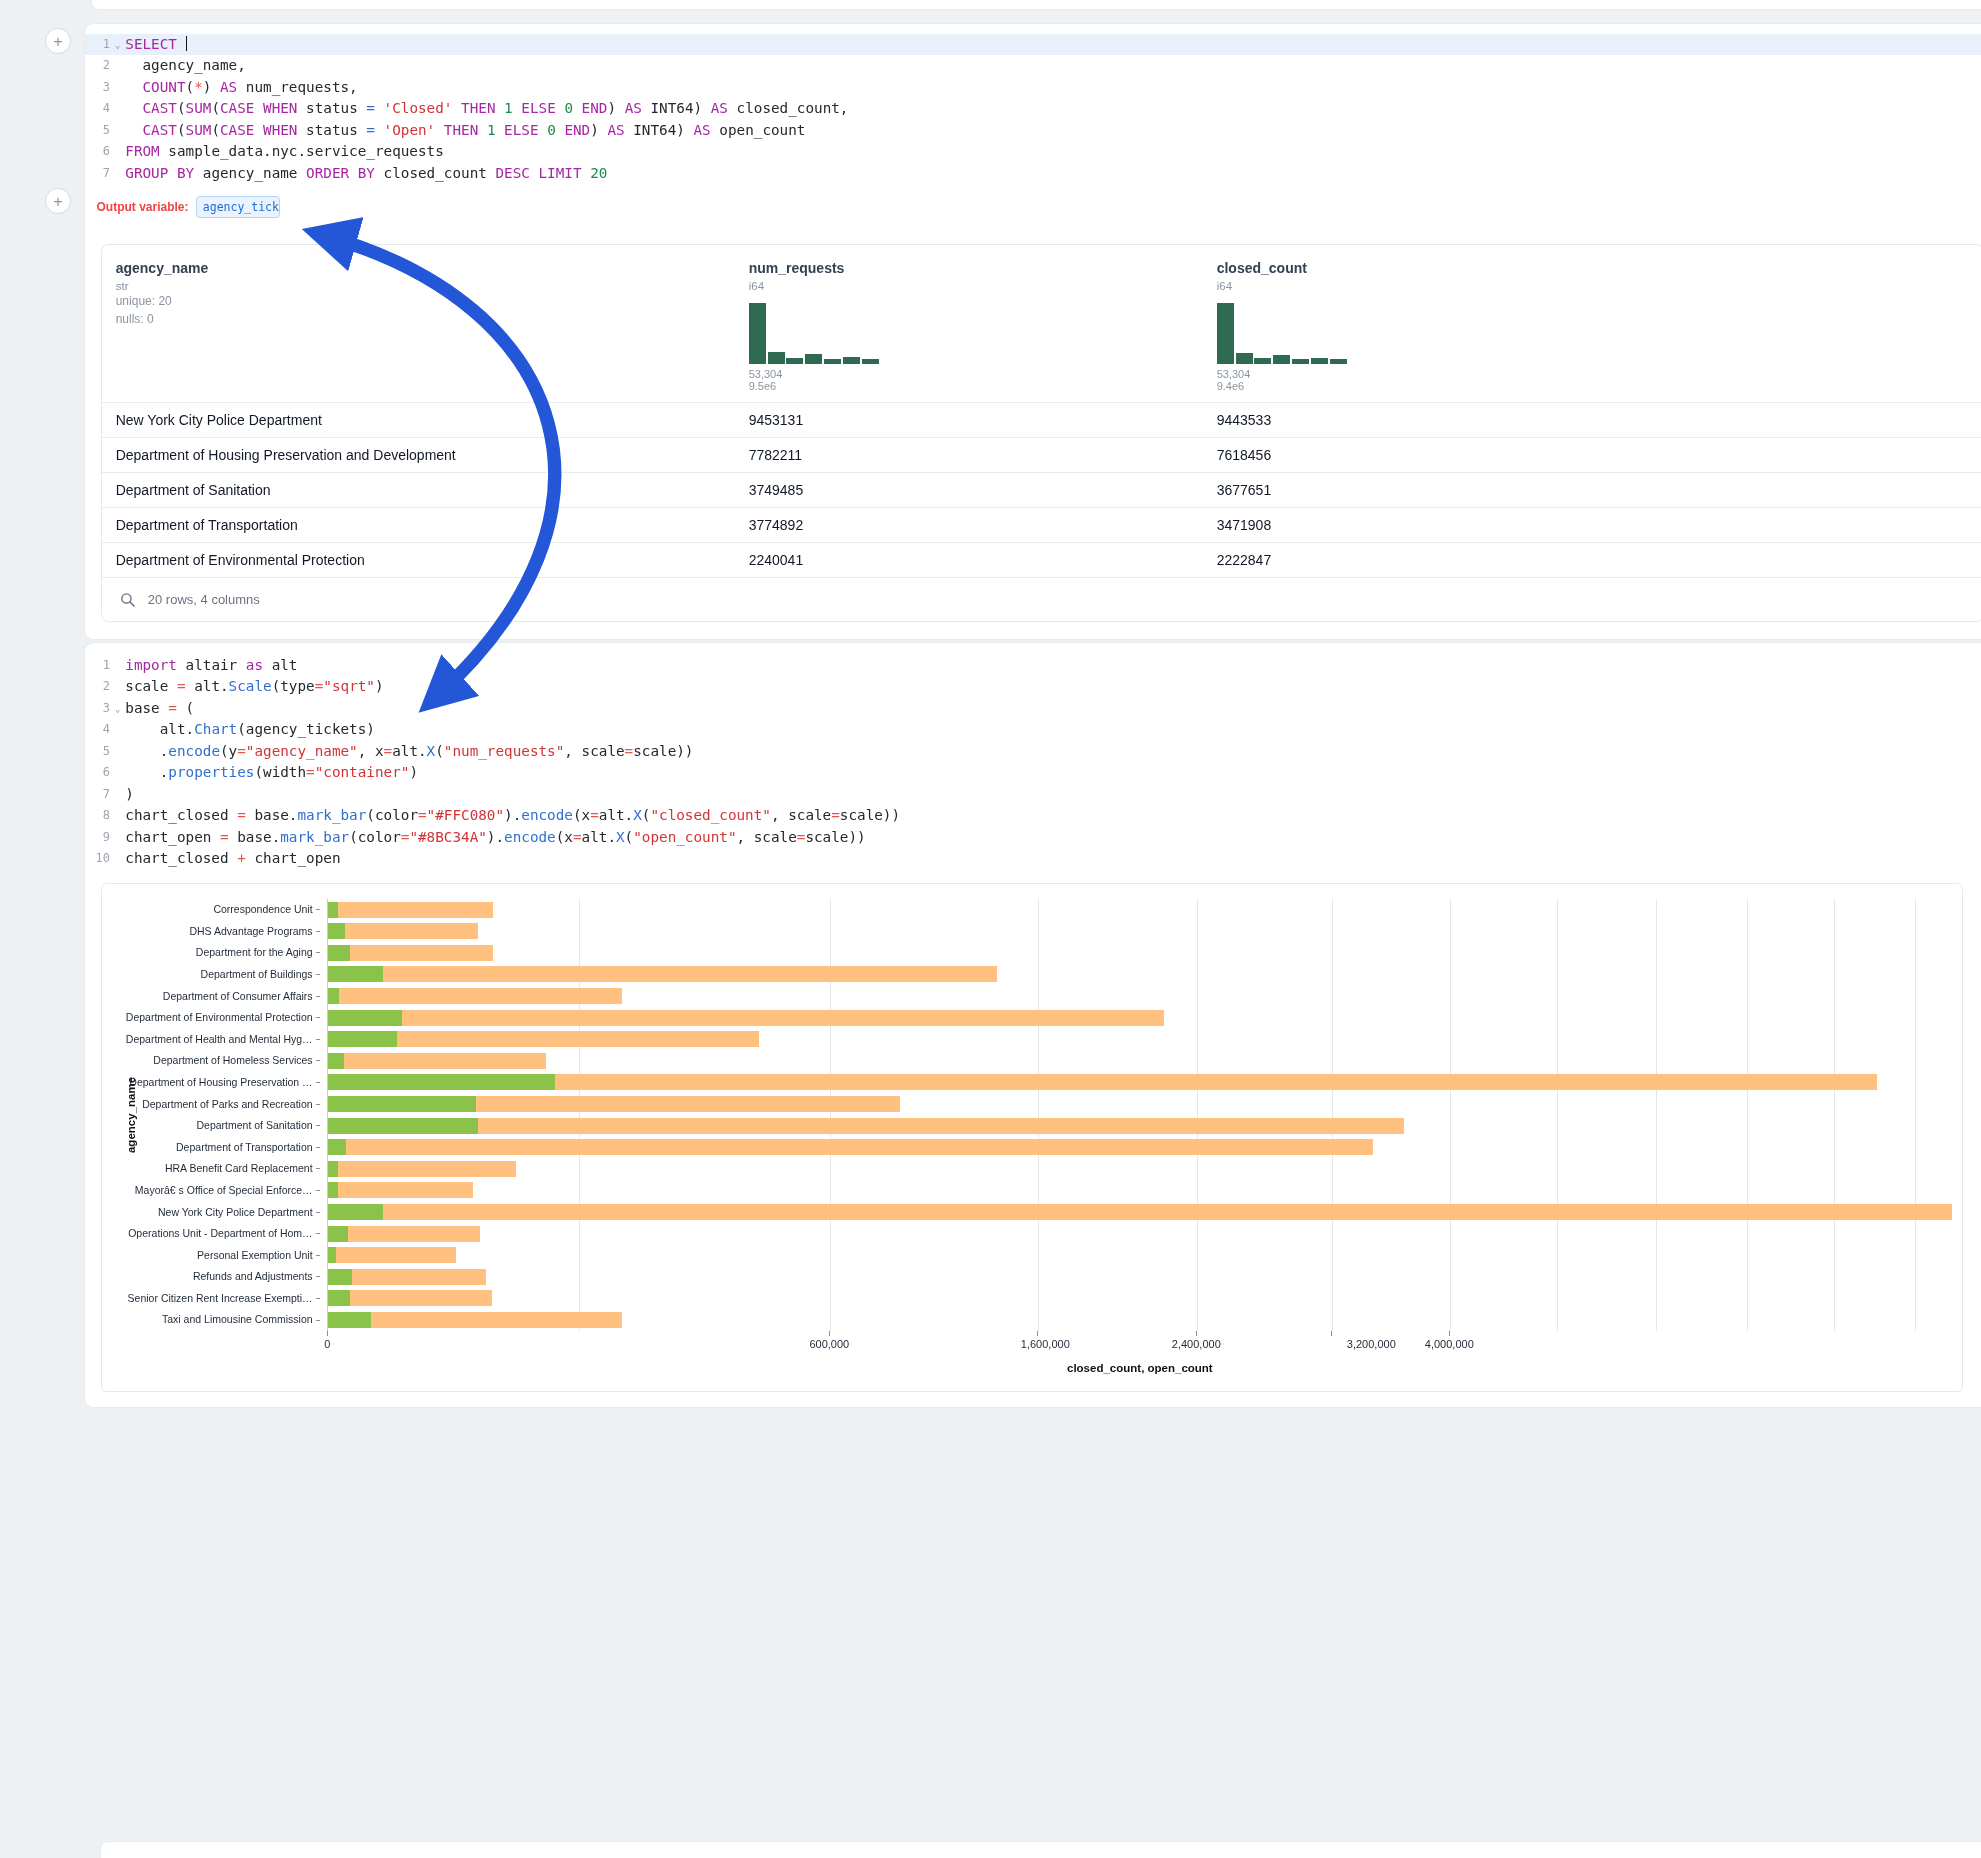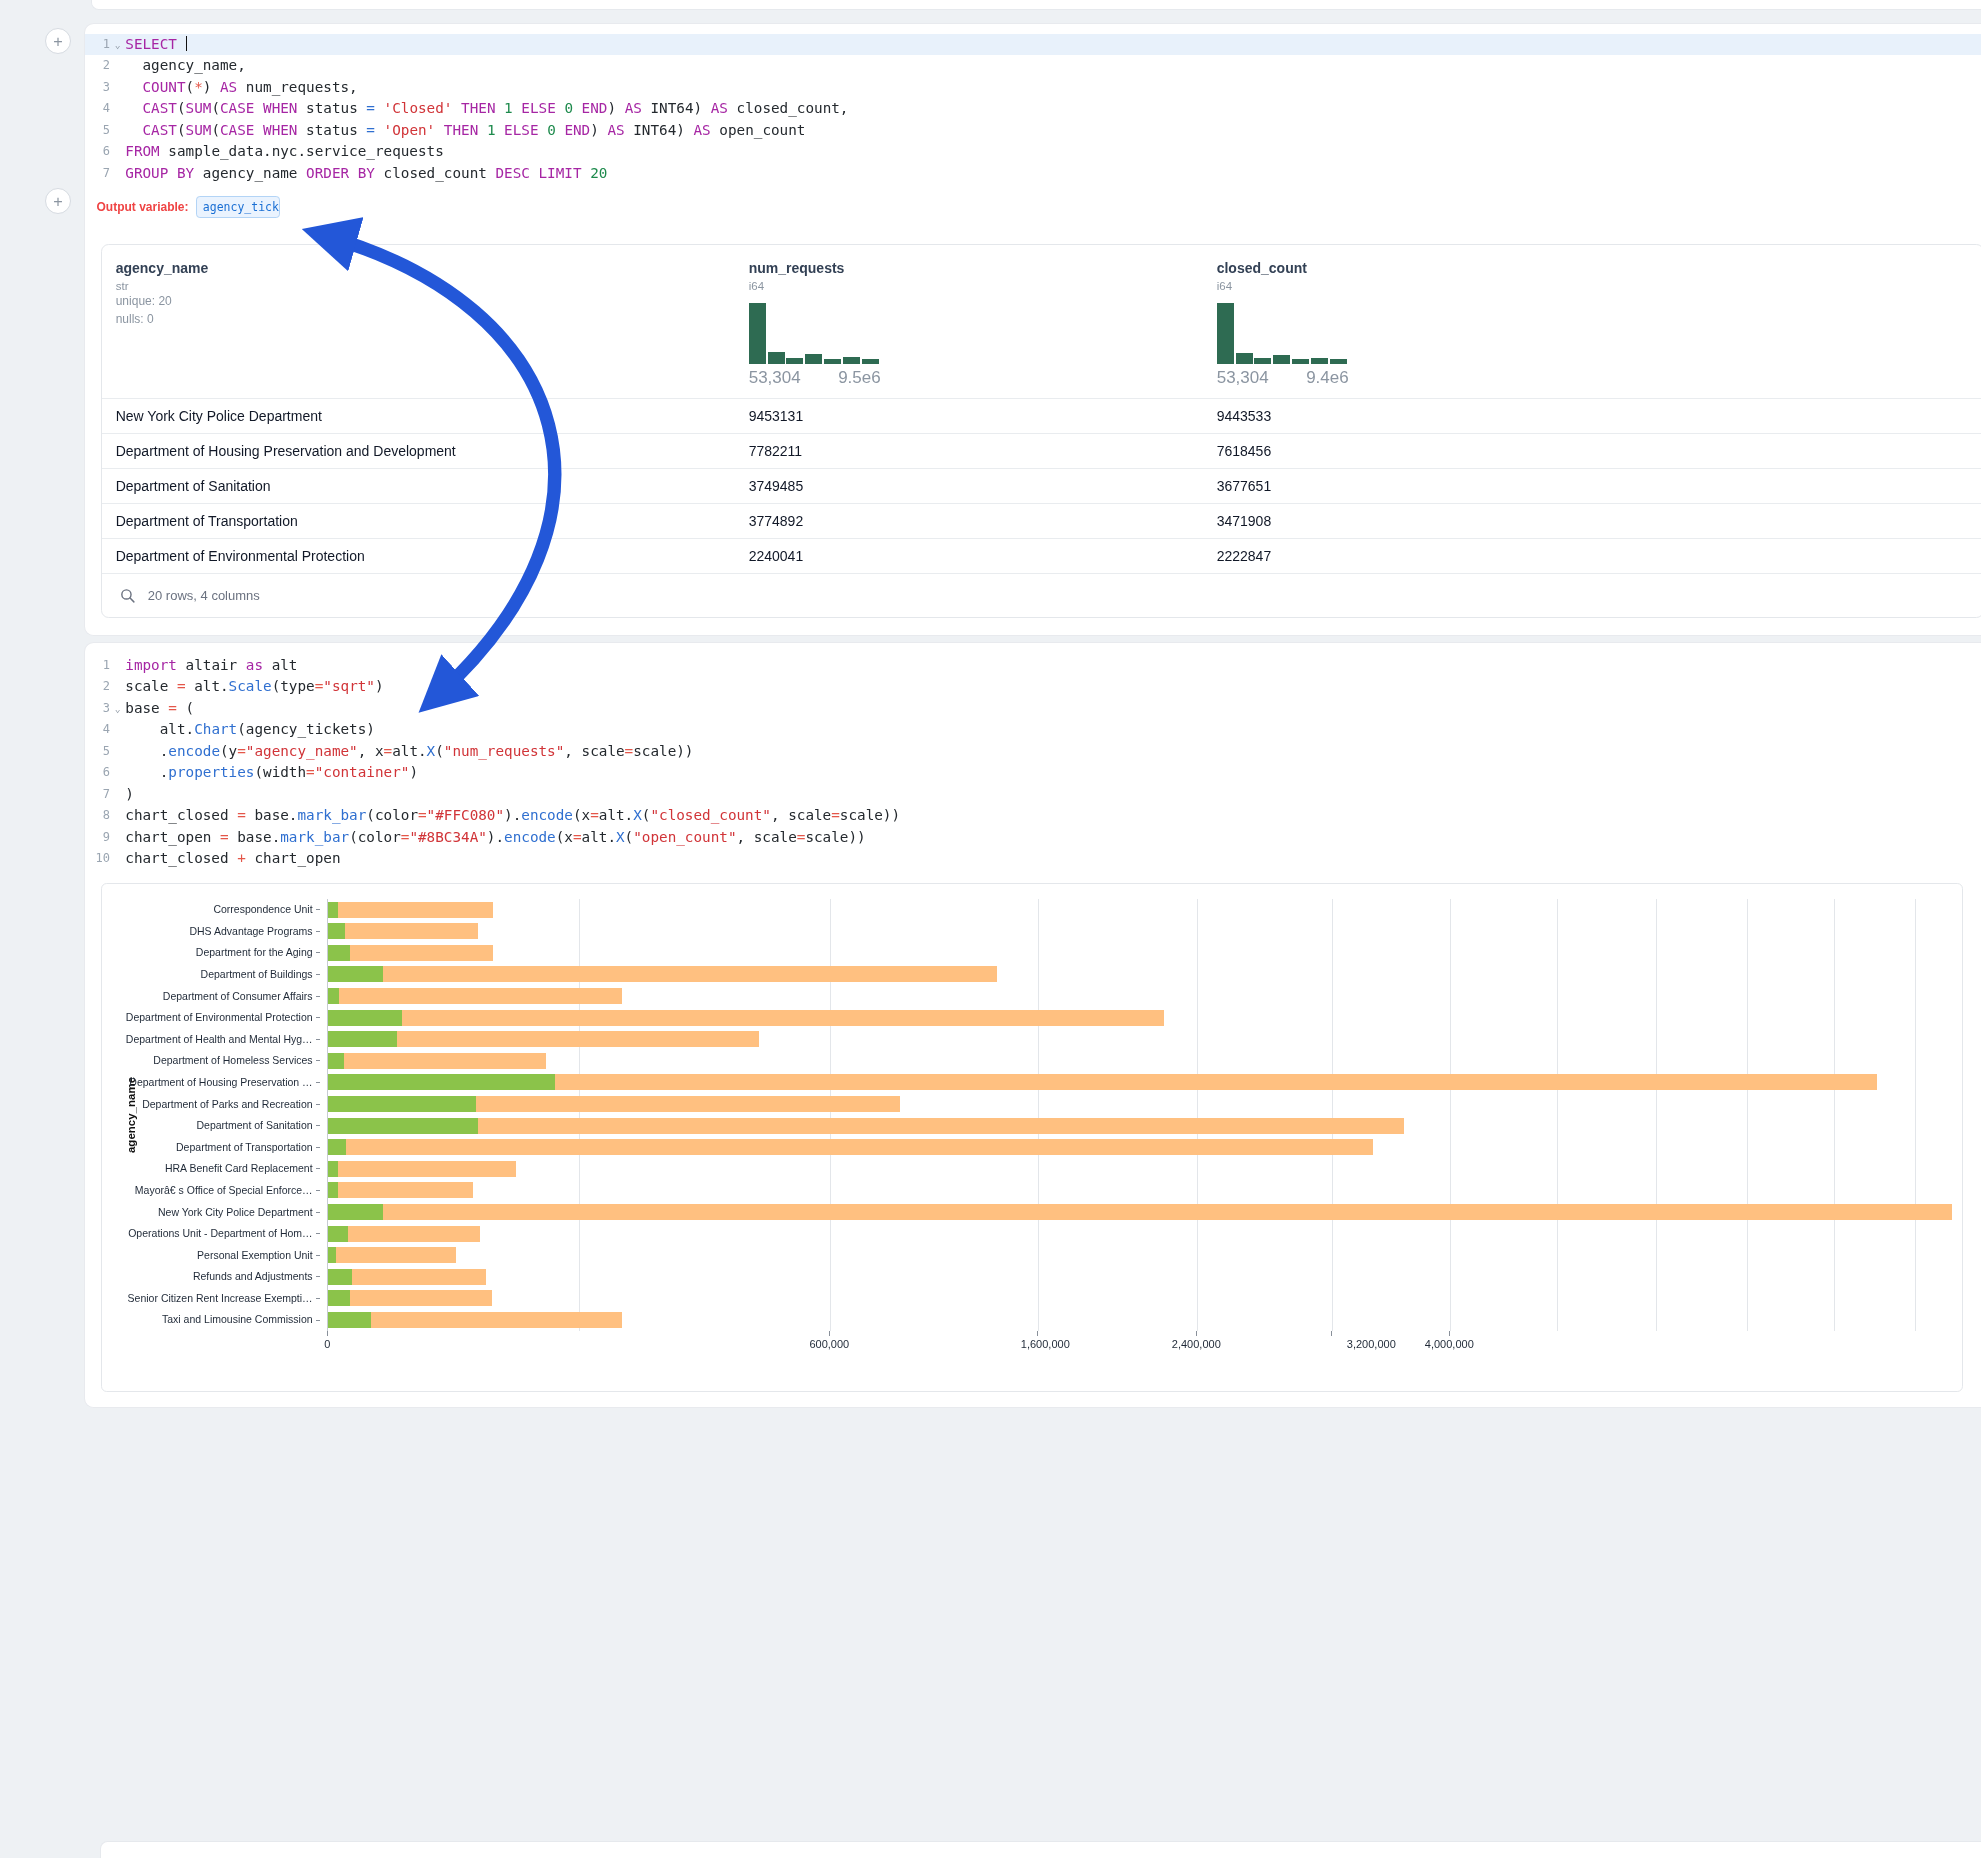--- a/index.html
+++ b/index.html
@@ -55,22 +55,22 @@
   .table-card { margin:25px -1.9px 0 16.3px; border:1px solid #e4e7eb; border-radius:7.6px;
     overflow:hidden; background:#fff; }
   .thead { display:flex; padding:15.3px 0 9.6px 13.4px; }
   .th0 { flex:0 0 633px; } .th1 { flex:0 0 468px; } .th2 { flex:1; }
   .th-name { font-size:14px; font-weight:bold; color:#334155; }
   .th-type { font-size:11.5px; color:#8b95a1; margin-top:3.8px; }
   .th-stat { font-size:12px; color:#8b95a1; line-height:18px; }
   .th0 .th-stat:first-of-type { margin-top:11.5px; }
   .hist { margin-top:9.6px; height:63px; display:flex; align-items:flex-end; gap:1.9px; }
   .hbar { width:17px; }
-  .hist-labels { width:132px; display:flex; justify-content:space-between;
-    font-size:17px; color:#8b95a1; margin-top:3.8px; }
+  .hist-labels { width:132px; display:flex; 
+    font-size:11px; color:#8b95a1; margin-top:3.8px;flex-direction:column; }
   .trow { display:flex; align-items:center; height:35px; border-top:1px solid #e9ecef;
     padding-left:13.4px; font-size:14px; color:#111827; }
   .tc0 { flex:0 0 633px; } .tc1 { flex:0 0 468px; } .tc2 { flex:1; }
   .tfoot { display:flex; align-items:center; gap:11.5px; height:44px;
     border-top:1px solid #e9ecef; padding-left:17px; color:#6b7280; font-size:13px; }
 
   
   .chart-card { position:relative; margin:13.4px 19px 0 16.3px; height:509px;
     border:1px solid #e4e7eb; border-radius:5.7px; background:#fff; }
   .plot { position:absolute; left:225px; top:15.3px; right:9.6px; height:432px;
@@ -293,20 +293,21 @@
         <div class="xlab" style="left: 502px;">600,000</div>
         <div class="xtick" style="left: 710px;"></div>
         <div class="xlab" style="left: 718px;">1,600,000</div>
         <div class="xtick" style="left: 869px;"></div>
         <div class="xlab" style="left: 869px;">2,400,000</div>
         <div class="xtick" style="left: 1004px;"></div>
         <div class="xlab" style="left: 1044px;">3,200,000</div>
         <div class="xtick" style="left: 1122px;"></div>
         <div class="xlab" style="left: 1122px;">4,000,000</div>
       </div>
+    <div class="xtitle">closed_count, open_count</div>
   </div>
 </section>
 
 <svg class="arrow-overlay" width="1982" height="1858" viewBox="0 0 2073 1944">
   <defs>
     <marker id="ah-end" viewBox="0 0 10 10" refX="6" refY="5" markerWidth="4.2" markerHeight="4.2" orient="auto">
       <path class="arrowhead" d="M 0 0 L 10 5 L 0 10 z" fill="#2357d8"></path>
     </marker>
     <marker id="ah-start" viewBox="0 0 10 10" refX="6" refY="5" markerWidth="4.2" markerHeight="4.2" orient="auto-start-reverse">
       <path class="arrowhead" d="M 0 0 L 10 5 L 0 10 z" fill="#2357d8"></path>

